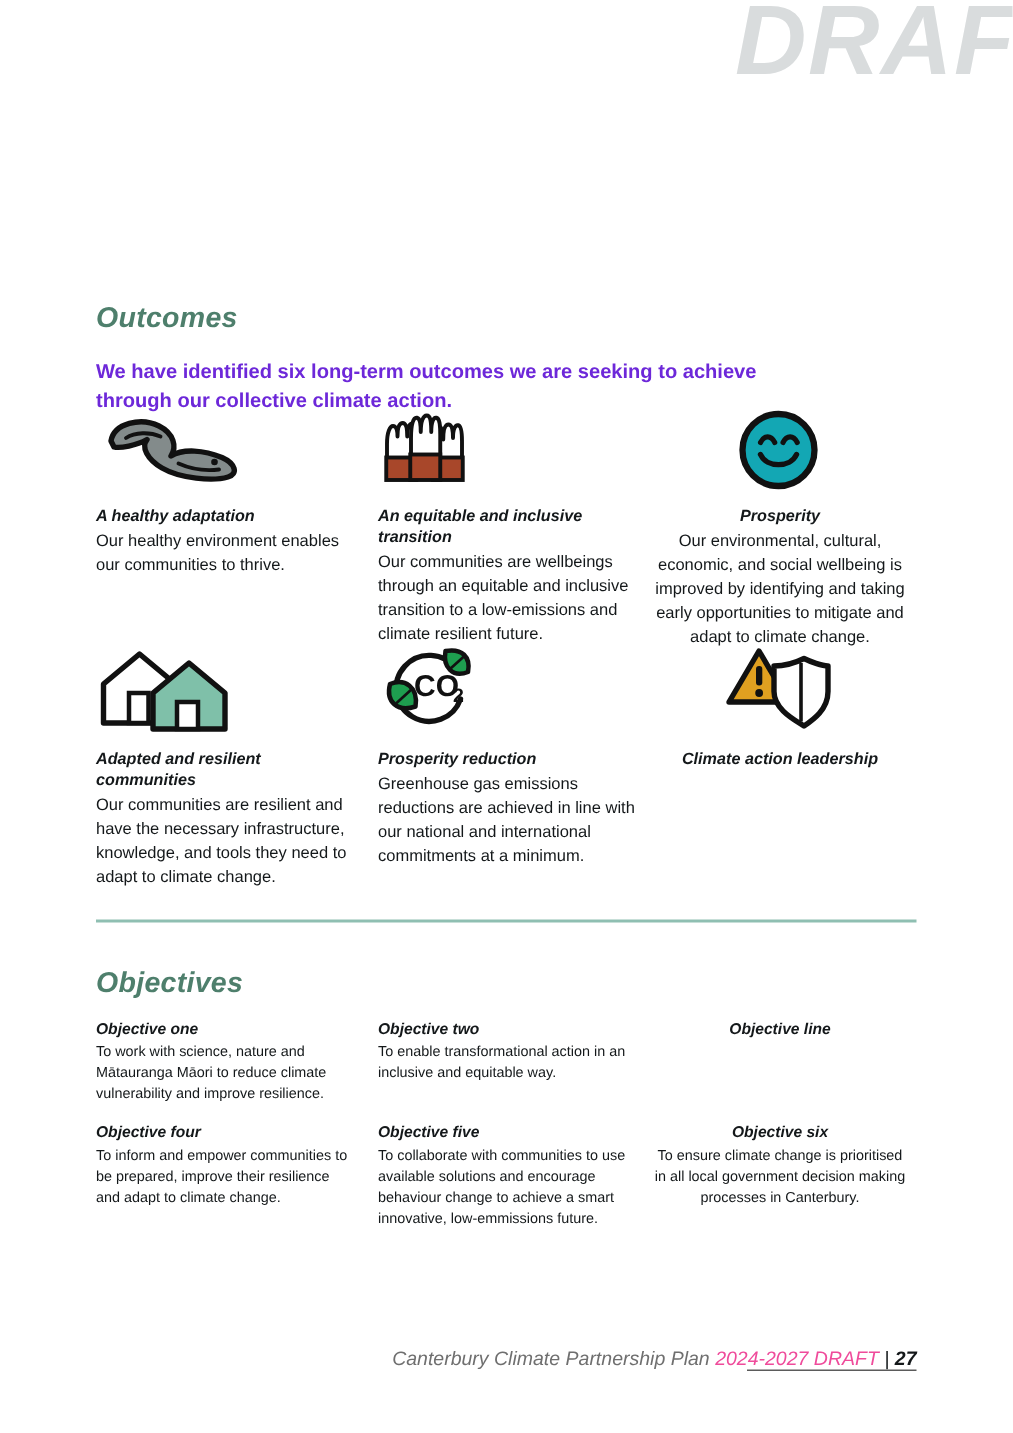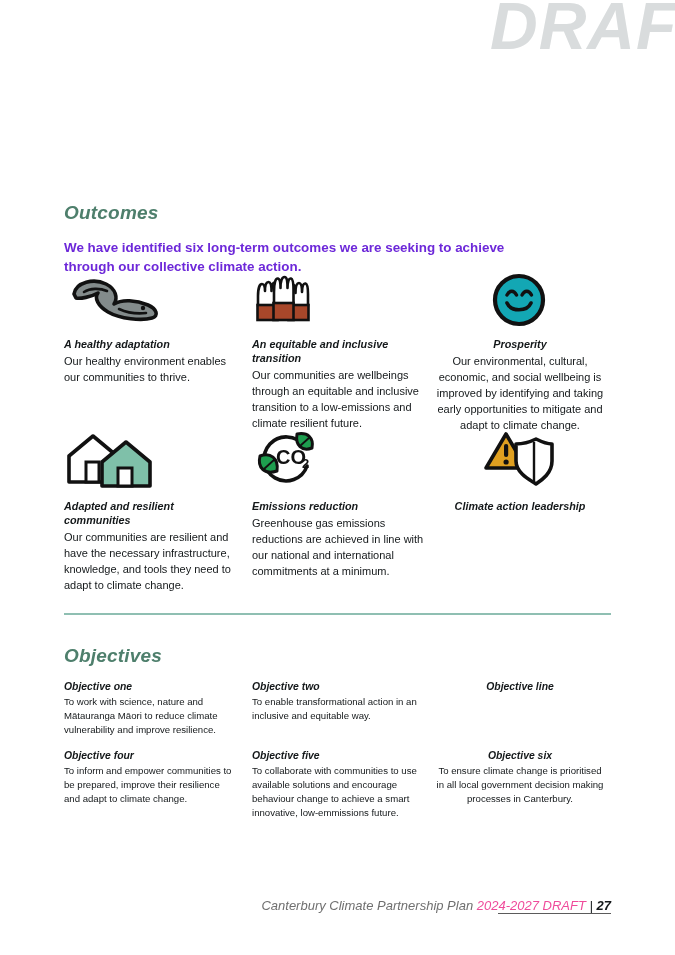--- a/index.html
+++ b/index.html
@@ -242,21 +242,21 @@
 
             <path d="M45 6 C56 4, 62 10, 60 20 C50 24, 43 17, 45 6 Z" fill="#1e9e4f" stroke="#111111" stroke-width="3" stroke-linejoin="round"></path>
             <path d="M48 18 L58 9" fill="none" stroke="#111111" stroke-width="1.8"></path>
 
             <path d="M8 28 C18 24, 27 30, 25 43 C13 47, 5 40, 8 28 Z" fill="#1e9e4f" stroke="#111111" stroke-width="3" stroke-linejoin="round"></path>
             <path d="M12 41 L23 31" fill="none" stroke="#111111" stroke-width="1.8"></path>
             <text x="24" y="36" font-family="'Liberation Sans', sans-serif" font-size="20" font-weight="bold" fill="#111111">CO</text>
             <text x="50" y="40" font-family="'Liberation Sans', sans-serif" font-size="13" font-weight="bold" fill="#111111">2</text>
           </svg>
         </div>
-        <p class="outcome-title">Emissions reduction</p>
+        <p class="outcome-title">Prosperity reduction</p>
         <p class="outcome-body">Greenhouse gas emissions reductions are achieved in line with our national and international commitments at a minimum.</p>
       </div>
 
       <div class="outcome-card col-3">
         <div class="outcome-icon" style="height:62px;">
           <svg width="72" height="62" viewBox="0 0 72 62">
 
             <path d="M22 6 L42 40 L2 40 Z" fill="#e0a020" stroke="#111111" stroke-width="3.6" stroke-linejoin="round"></path>
             <rect x="20" y="16" width="4.2" height="13" rx="2" fill="#111111"></rect>
             <circle cx="22.1" cy="34" r="2.6" fill="#111111"></circle>

